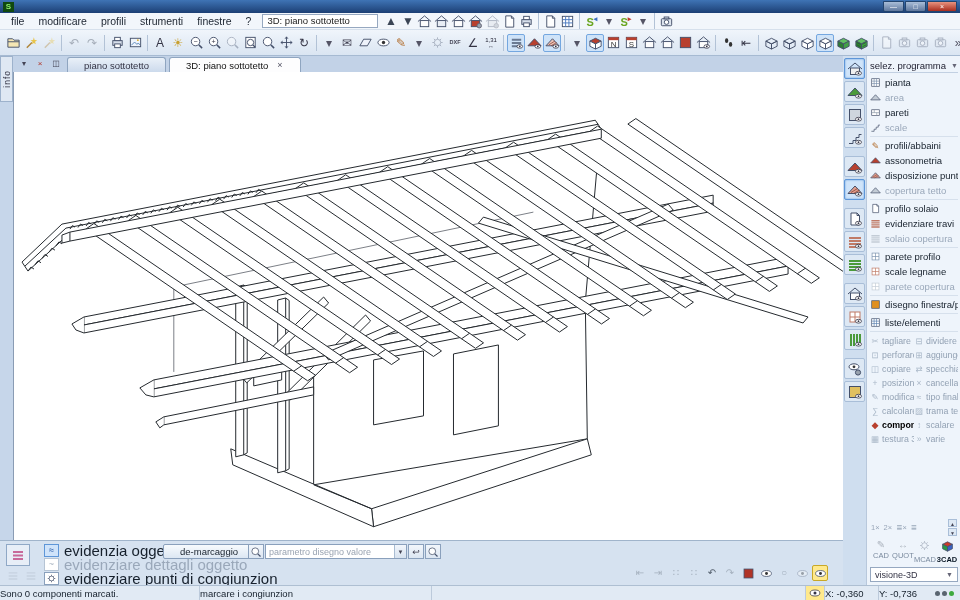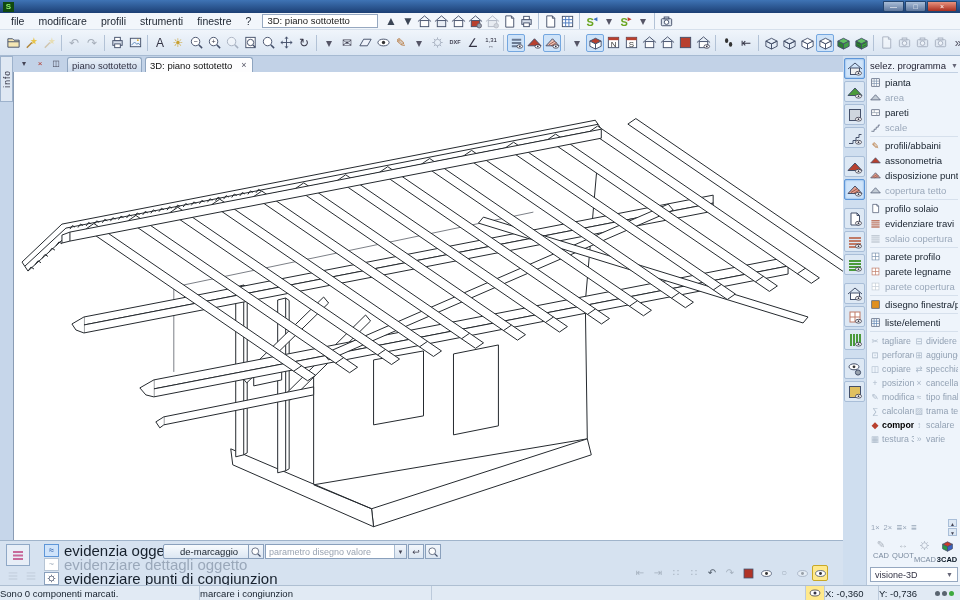--- a/index.html
+++ b/index.html
@@ -26,21 +26,21 @@
 .tsep{width:1px;height:16px;background:#b2c2d6;margin:0 3px;flex:none}
 .menubar .tbi{width:17px;height:16px}
 .dxf{font-size:5.5px;font-weight:bold;color:#445;line-height:1}
 .m131{font-size:6px;color:#223;display:flex;flex-direction:column;align-items:center;line-height:1}
 
 .toolbar{position:absolute;left:0;top:30px;width:960px;height:26px;background:linear-gradient(#f0f5fb,#dae5f2);border-bottom:1px solid #a6bad2;display:flex;align-items:center;padding:0 4px;overflow:hidden}
 
 .tabrow{position:absolute;left:13px;top:56px;width:830px;height:16px;background:#c2d2e7;display:flex;align-items:flex-end;padding-left:3px}
 .tabbtn{width:14px;height:13px;margin:0 1px 2px 1px;display:inline-flex;align-items:center;justify-content:center;font-size:8px;color:#445;border:1px solid transparent}
 .tabbtn.red{color:#b03326}
-.tab{height:15px;padding:0 4px;font-size:9.5px;display:flex;align-items:center;gap:8px;border:1px solid #8fa5c0;border-bottom:none;border-radius:3px 3px 0 0;background:linear-gradient(#e9f0f8,#ccdaec);color:#334;margin-left:3px;white-space:nowrap}
+.tab{height:15px;padding:0 16px;font-size:9.5px;display:flex;align-items:center;gap:8px;border:1px solid #8fa5c0;border-bottom:none;border-radius:3px 3px 0 0;background:linear-gradient(#e9f0f8,#ccdaec);color:#334;margin-left:3px;white-space:nowrap}
 .tab.active{background:#fdfdfe;color:#111}
 .tab .x{font-size:9px;color:#556;padding:0 1px}
 .sidetab{position:absolute;left:0;top:56px;width:13px;height:46px;background:#dfe8f3;border:1px solid #9db2cc;display:flex;align-items:center;justify-content:center}
 .sidetab span{writing-mode:vertical-rl;transform:rotate(180deg);font-size:8.5px;color:#334;letter-spacing:1px}
 
 .canvas{position:absolute;left:13px;top:72px;width:830px;height:468px;background:#fff;border-left:1px solid #8a9cb4;overflow:hidden}
 .canvas svg{width:100%;height:100%;display:block}
 
 .rightpanel{position:absolute;left:843px;top:56px;width:117px;height:529px;background:#cfdeef;display:flex}
 .strip{width:23px;display:flex;flex-direction:column;align-items:center;padding-top:2px;gap:2px;flex:none}
@@ -816,21 +816,21 @@
                 <rect x="3" y="3" width="10" height="10" fill="#fff" stroke="#7a92ae"></rect>
                 <path d="M8 3 V13 M3 8 H13" stroke="#7a92ae"></path>
               </svg>
               <span>parete profilo</span>
             </div>
             <div class="prow">
               <svg viewBox="0 0 16 16" fill="none" stroke="#44506a" stroke-width="1">
                 <rect x="3" y="3" width="10" height="10" fill="#fff" stroke="#c07a66"></rect>
                 <path d="M8 3 V13 M3 8 H13" stroke="#c07a66"></path>
               </svg>
-              <span>parete legname</span>
+              <span>scale legname</span>
             </div>
             <div class="prow dis">
               <svg viewBox="0 0 16 16" fill="none" stroke="#44506a" stroke-width="1">
                 <rect x="3" y="3" width="10" height="10" fill="#fff" stroke="#c3ccd6"></rect>
                 <path d="M8 3 V13 M3 8 H13" stroke="#c3ccd6"></path>
               </svg>
               <span>parete copertura</span>
             </div>
           </div>
           <div class="pgroup">

